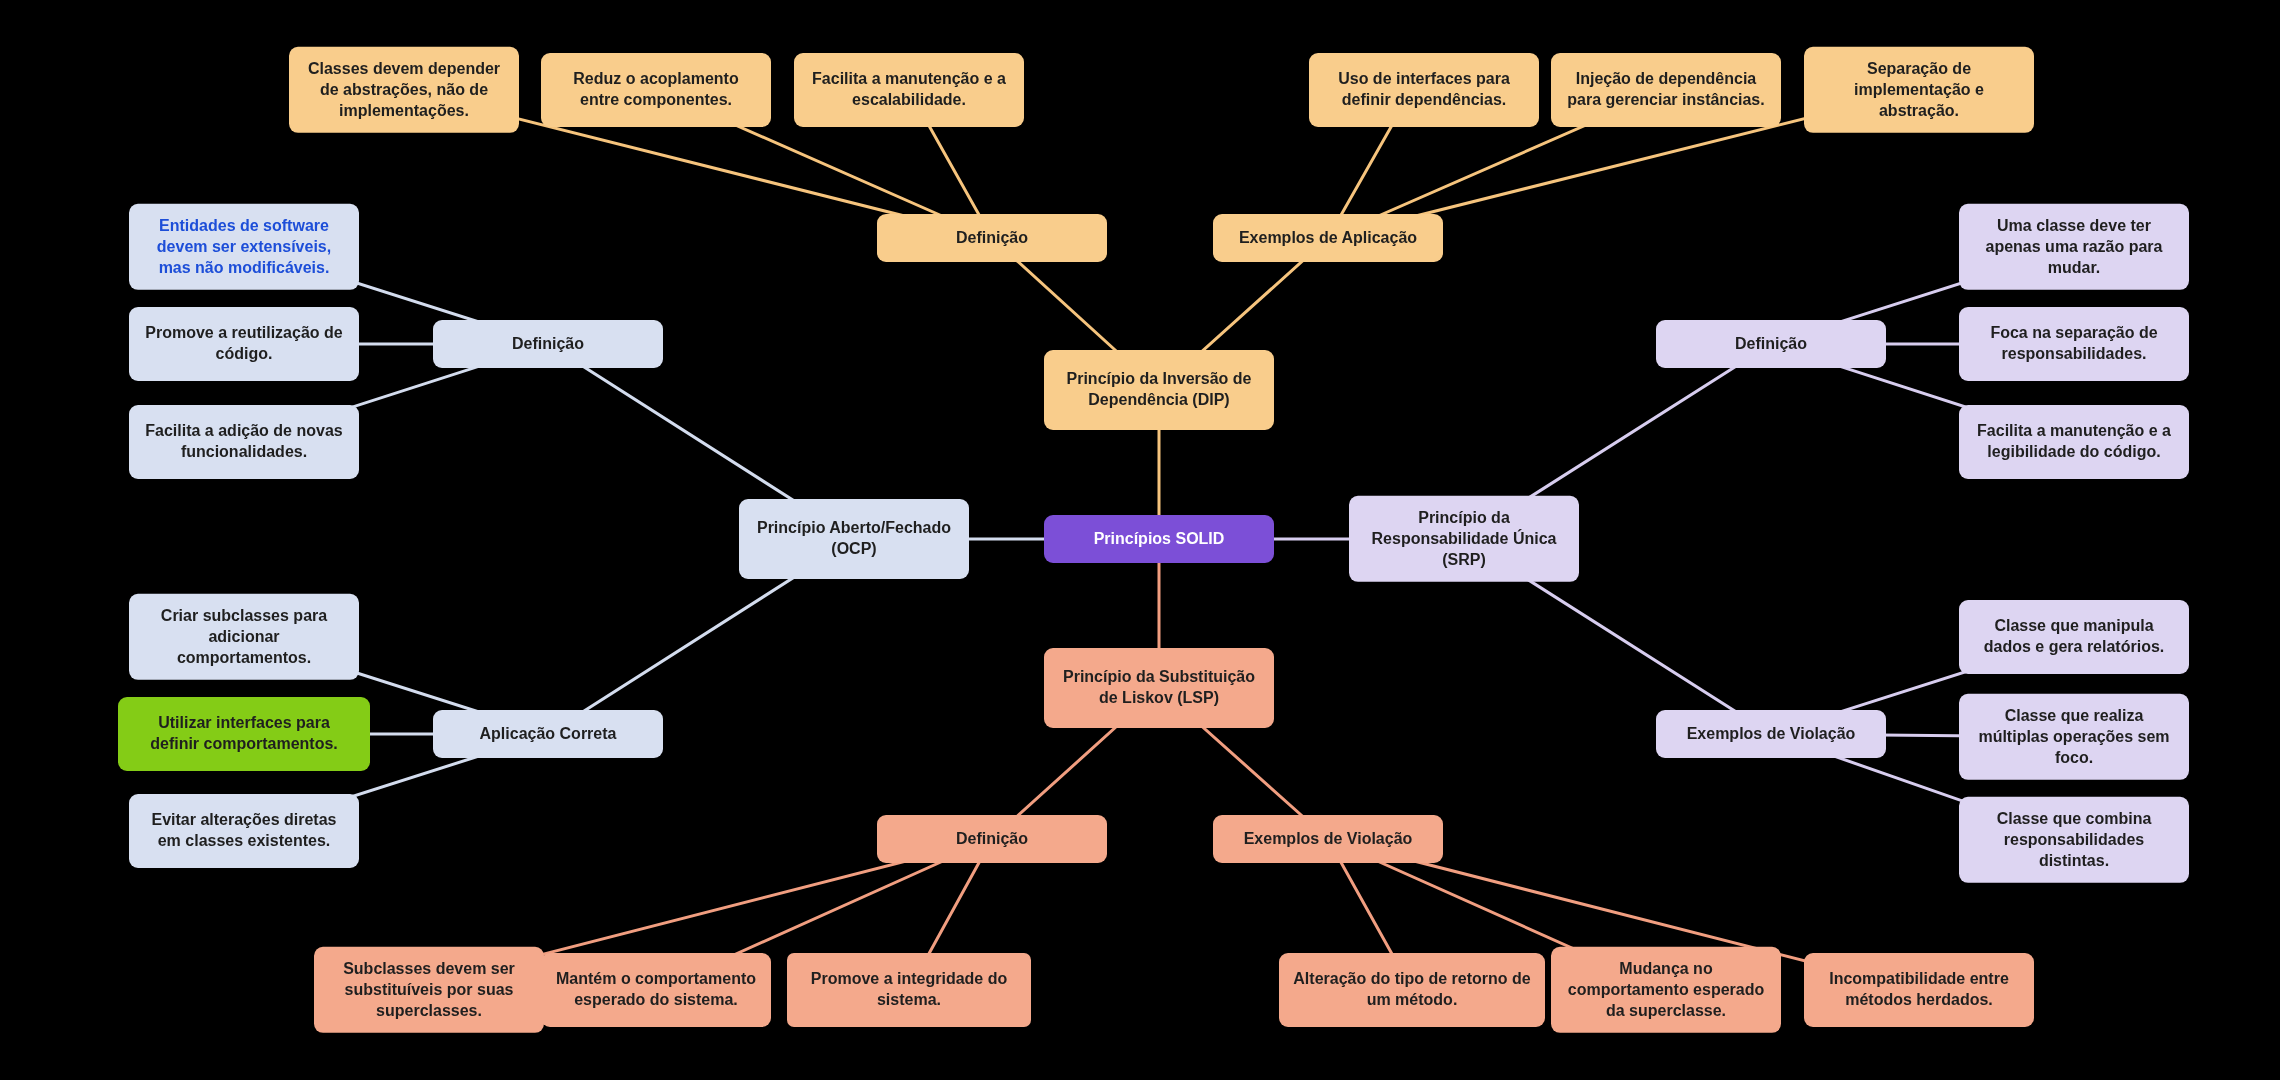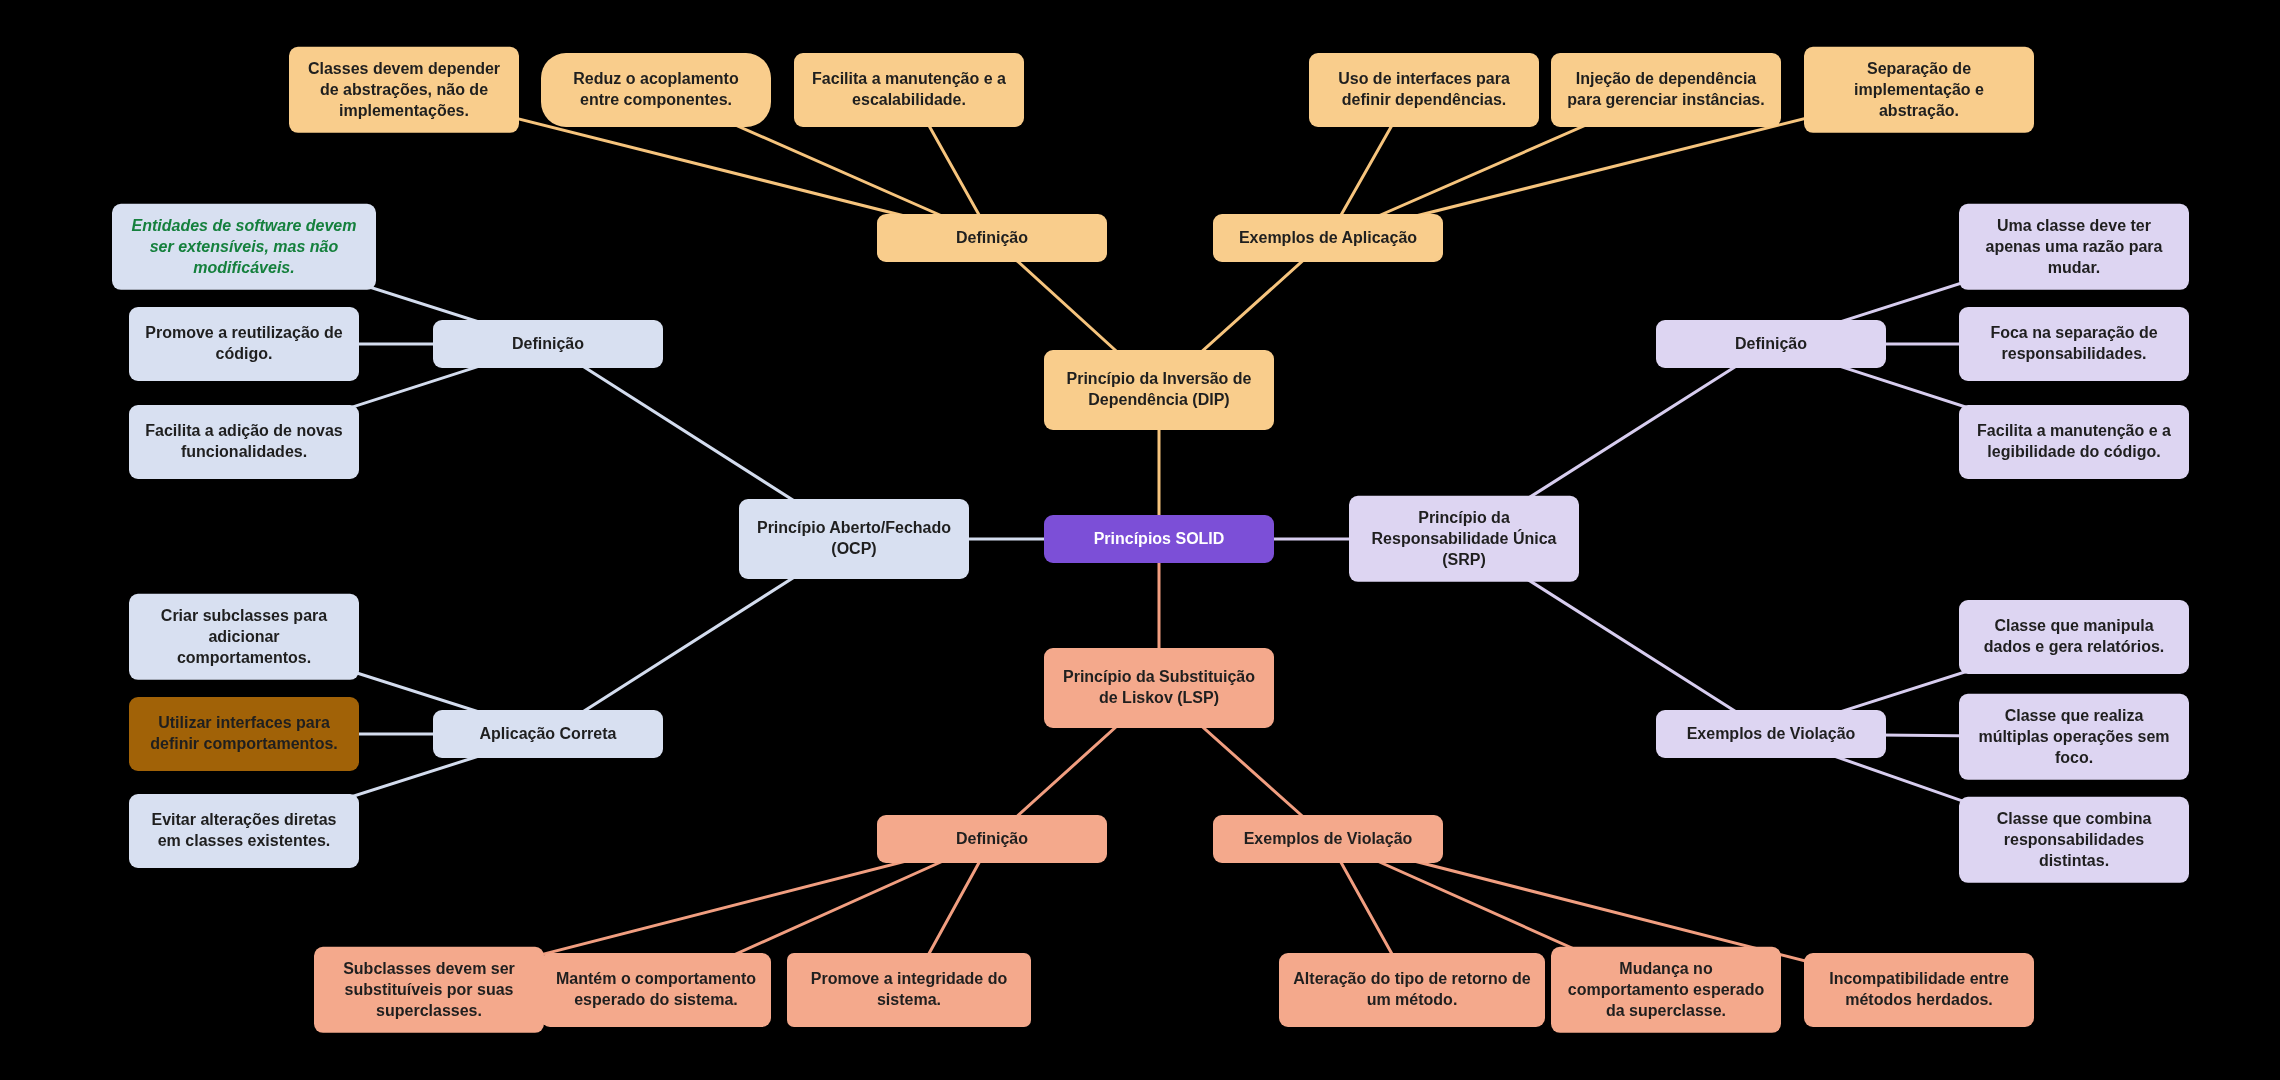--- a/index.html
+++ b/index.html
@@ -90,33 +90,33 @@
       <line x1="1328" y1="839" x2="1919" y2="990" stroke="#F19E80" stroke-width="3" stroke-linecap="round"></line>
     </svg>
   <div id="nodes">
       <div class="node root" style="left: 1159px; top: 539px; width: 230px; background: rgb(124, 79, 215); color: rgb(255, 255, 255);">Princípios SOLID</div>
       <div class="node main" style="left: 1159px; top: 390px; width: 230px; background: rgb(249, 205, 140); color: rgb(31, 31, 31);">Princípio da Inversão de Dependência (DIP)</div>
       <div class="node main" style="left: 854px; top: 539px; width: 230px; background: rgb(216, 224, 241); color: rgb(31, 31, 31);">Princípio Aberto/Fechado (OCP)</div>
       <div class="node main" style="left: 1464px; top: 539px; width: 230px; background: rgb(221, 213, 242); color: rgb(31, 31, 31); text-align: center;">Princípio da Responsabilidade Única (SRP)</div>
       <div class="node main" style="left: 1159px; top: 688px; width: 230px; background: rgb(244, 169, 140); color: rgb(31, 31, 31);">Princípio da Substituição de Liskov (LSP)</div>
       <div class="node sub" style="left: 992px; top: 238px; width: 230px; background: rgb(249, 205, 140); color: rgb(31, 31, 31);">Definição</div>
       <div class="node leaf" style="left: 404px; top: 90px; width: 230px; background: rgb(249, 205, 140); color: rgb(31, 31, 31);">Classes devem depender de abstrações, não de implementações.</div>
-      <div class="node leaf" style="left: 656px; top: 90px; width: 230px; background: rgb(249, 205, 140); color: rgb(31, 31, 31); border-radius: 25px;">Reduz o acoplamento entre componentes.</div>
+      <div class="node leaf" style="left: 656px; top: 90px; width: 230px; background: rgb(249, 205, 140); color: rgb(31, 31, 31);">Reduz o acoplamento entre componentes.</div>
       <div class="node leaf" style="left: 909px; top: 90px; width: 230px; background: rgb(249, 205, 140); color: rgb(31, 31, 31);">Facilita a manutenção e a escalabilidade.</div>
       <div class="node sub" style="left: 1328px; top: 238px; width: 230px; background: rgb(249, 205, 140); color: rgb(31, 31, 31);">Exemplos de Aplicação</div>
       <div class="node leaf" style="left: 1424px; top: 90px; width: 230px; background: rgb(249, 205, 140); color: rgb(31, 31, 31);">Uso de interfaces para definir dependências.</div>
       <div class="node leaf" style="left: 1666px; top: 90px; width: 230px; background: rgb(249, 205, 140); color: rgb(31, 31, 31);">Injeção de dependência para gerenciar instâncias.</div>
       <div class="node leaf" style="left: 1919px; top: 90px; width: 230px; background: rgb(249, 205, 140); color: rgb(31, 31, 31);">Separação de implementação e abstração.</div>
       <div class="node sub" style="left: 548px; top: 344px; width: 230px; background: rgb(216, 224, 241); color: rgb(31, 31, 31);">Definição</div>
-      <div class="node leaf" style="left: 244px; top: 247px; width: 264px; background: rgb(216, 224, 241); color: #15803d; font-style: italic;">Entidades de software devem ser extensíveis, mas não modificáveis.</div>
+      <div class="node leaf" style="left: 244px; top: 247px; width: 230px; background: rgb(216, 224, 241); color: #1d4ed8;">Entidades de software devem ser extensíveis, mas não modificáveis.</div>
       <div class="node leaf" style="left: 244px; top: 344px; width: 230px; background: rgb(216, 224, 241); color: rgb(31, 31, 31);">Promove a reutilização de código.</div>
       <div class="node leaf" style="left: 244px; top: 442px; width: 230px; background: rgb(216, 224, 241); color: rgb(31, 31, 31);">Facilita a adição de novas funcionalidades.</div>
       <div class="node sub" style="left: 548px; top: 734px; width: 230px; background: rgb(216, 224, 241); color: rgb(31, 31, 31);">Aplicação Correta</div>
       <div class="node leaf" style="left: 244px; top: 637px; width: 230px; background: rgb(216, 224, 241); color: rgb(31, 31, 31);">Criar subclasses para adicionar comportamentos.</div>
-      <div class="node leaf" style="left: 244px; top: 734px; width: 230px; background: #a16207; color: rgb(31, 31, 31);">Utilizar interfaces para definir comportamentos.</div>
+      <div class="node leaf" style="left: 244px; top: 734px; width: 252px; background: #84cc16; color: rgb(31, 31, 31);">Utilizar interfaces para definir comportamentos.</div>
       <div class="node leaf" style="left: 244px; top: 831px; width: 230px; background: rgb(216, 224, 241); color: rgb(31, 31, 31);">Evitar alterações diretas em classes existentes.</div>
       <div class="node sub" style="left: 1771px; top: 344px; width: 230px; background: rgb(221, 213, 242); color: rgb(31, 31, 31);">Definição</div>
       <div class="node leaf" style="left: 2074px; top: 247px; width: 230px; background: rgb(221, 213, 242); color: rgb(31, 31, 31);">Uma classe deve ter apenas uma razão para mudar.</div>
       <div class="node leaf" style="left: 2074px; top: 344px; width: 230px; background: rgb(221, 213, 242); color: rgb(31, 31, 31);">Foca na separação de responsabilidades.</div>
       <div class="node leaf" style="left: 2074px; top: 442px; width: 230px; background: rgb(221, 213, 242); color: rgb(31, 31, 31);">Facilita a manutenção e a legibilidade do código.</div>
       <div class="node sub" style="left: 1771px; top: 734px; width: 230px; background: rgb(221, 213, 242); color: rgb(31, 31, 31);">Exemplos de Violação</div>
       <div class="node leaf" style="left: 2074px; top: 637px; width: 230px; background: rgb(221, 213, 242); color: rgb(31, 31, 31);">Classe que manipula dados e gera relatórios.</div>
       <div class="node leaf" style="left: 2074px; top: 737px; width: 230px; background: rgb(221, 213, 242); color: rgb(31, 31, 31);">Classe que realiza múltiplas operações sem foco.</div>
       <div class="node leaf" style="left: 2074px; top: 840px; width: 230px; background: rgb(221, 213, 242); color: rgb(31, 31, 31);">Classe que combina responsabilidades distintas.</div>
       <div class="node sub" style="left: 992px; top: 839px; width: 230px; background: rgb(244, 169, 140); color: rgb(31, 31, 31);">Definição</div>

